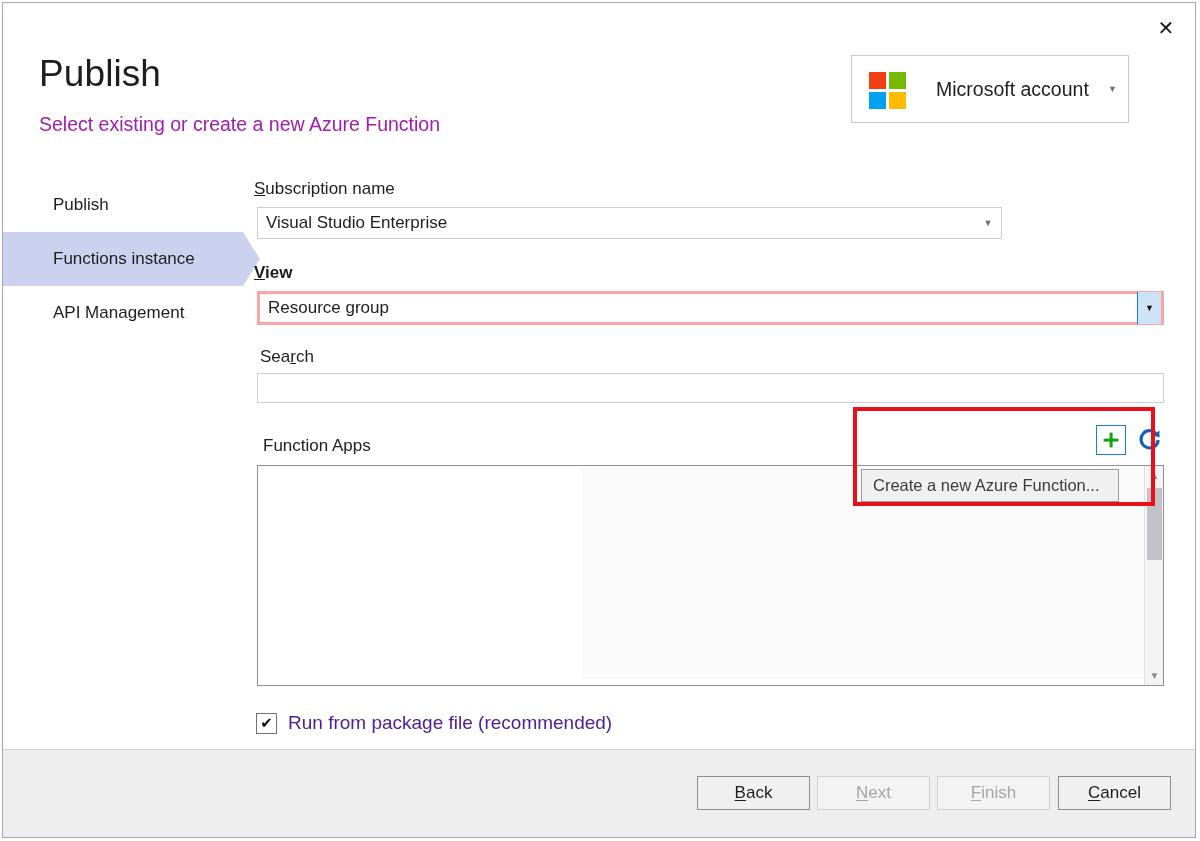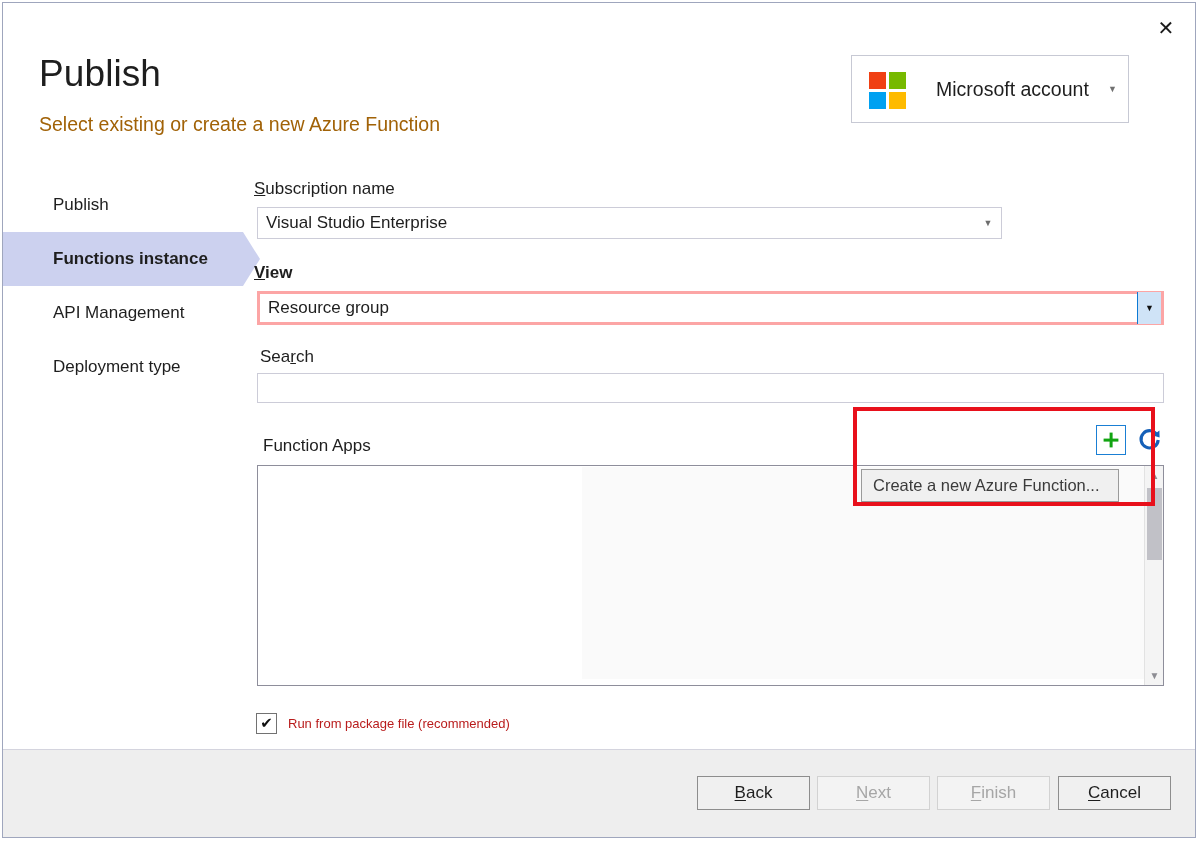--- a/index.html
+++ b/index.html
@@ -55,21 +55,21 @@
     letter-spacing: 0.1px;
     line-height: 1;
     white-space: nowrap;
   }
   #page-subtitle {
     position: absolute;
     left: 36px;
     top: 112px;
     font-size: 19.5px;
     font-weight: 400;
-    color: #a16207;
+    color: #a21caf;
     line-height: 1;
     white-space: nowrap;
   }
 
   
   #account-box {
     position: absolute;
     left: 848px;
     top: 52px;
     width: 278px;
@@ -132,21 +132,20 @@
     align-items: center;
     padding-left: 50px;
     font-size: 17px;
     color: #1e1e1e;
     box-sizing: border-box;
     cursor: pointer;
     white-space: nowrap;
   }
   .nav-item.selected {
     background: #ccd1ef;
-    font-weight: bold;
   }
   .nav-item.selected::after {
     content: "";
     position: absolute;
     left: 100%;
     top: 0;
     width: 0;
     height: 0;
     border-top: 27px solid transparent;
     border-bottom: 27px solid transparent;
@@ -381,22 +380,22 @@
     display: flex;
     align-items: center;
     justify-content: center;
     font-size: 15px;
     color: #101010;
     line-height: 1;
     font-family: "DejaVu Sans", sans-serif;
   }
   #run-pkg-label {
     margin-left: 11px;
-    font-size: 13px;
-    color: #b91c1c;
+    font-size: 19px;
+    color: #4c1d95;
     white-space: nowrap;
   }
 
   
   #footer {
     position: absolute;
     left: 0px;
     bottom: 0px;
     width: 1192px;
     height: 88px;
@@ -456,23 +455,20 @@
 
   <div id="sidebar">
     <div class="nav-item">
       <span>Publish</span>
     </div>
     <div class="nav-item selected">
       <span>Functions instance</span>
     </div>
     <div class="nav-item">
       <span>API Management</span>
-    </div>
-    <div class="nav-item">
-      <span>Deployment type</span>
     </div>
   </div>
 
   <div class="field-label" style="left:251px; top:176px;">
     <u>S</u><span>ubscription name</span>
   </div>
   <div id="sub-combo" class="combo">
     <div class="val">Visual Studio Enterprise</div>
     <div id="sub-caret">▼</div>
   </div>

